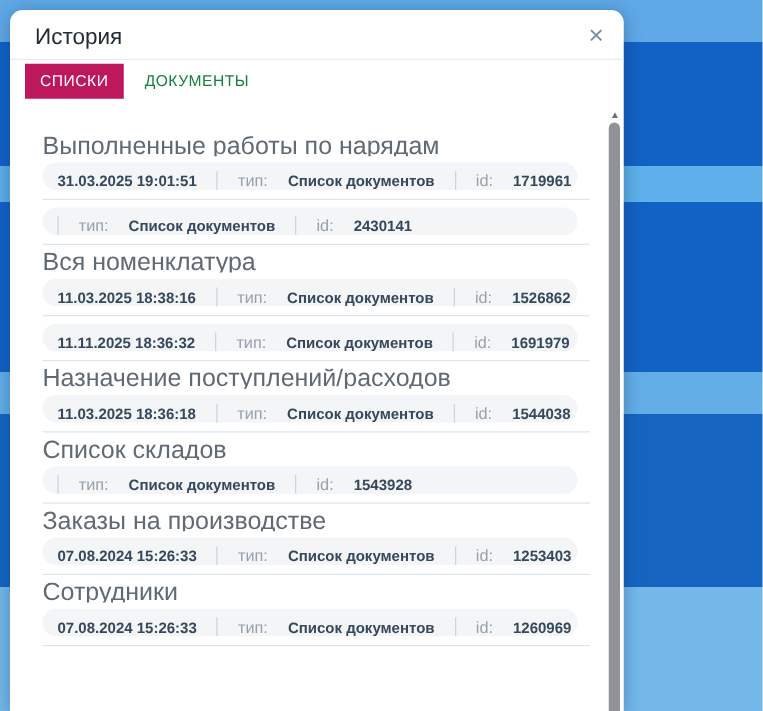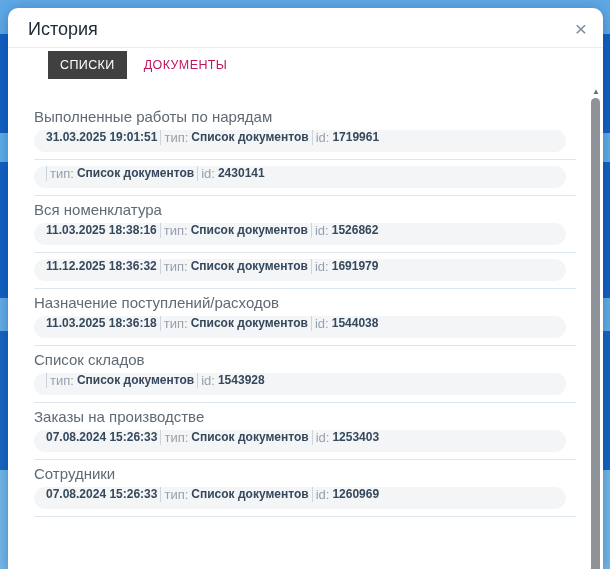--- a/index.html
+++ b/index.html
@@ -11,21 +11,21 @@
       #5fa9e6 0px,  #5fa9e6 34px,
       #1261c4 34px, #1261c4 133px,
       #5fb0ea 133px,#5fb0ea 162px,
       #1261c4 162px,#1261c4 298px,
       #64aee8 298px,#64aee8 331px,
       #1565c0 331px,#1565c0 470px,
       #74b8ea 470px,#74b8ea 569px);
   }
   .modal {
     position: absolute; left: 8px; top: 8px;
-    width: 595px; height: 561px;
+    width: 491px; height: 561px;
     background: #ffffff;
     border-radius: 10px 10px 0 0;
     box-shadow: 0 2px 14px rgba(10,40,90,.35);
     overflow: hidden;
   }
   .modal-header {
     position: relative; height: 40px;
     border-bottom: 1px solid #e9edf2;
     padding: 0 20px; display: flex; align-items: center;
   }
@@ -36,31 +36,31 @@
     color: #7e8b9e; cursor: pointer; background: none; border: none;
     font-family: "Liberation Sans", sans-serif;
   }
   .tabs { display: flex; margin: 3px 0 0 12px; }
   .tab {
     height: 28px; line-height: 28px; padding: 0 12px;
     font-size: 12.5px; letter-spacing: .4px; border: none;
     background: transparent; cursor: pointer;
     font-family: "Liberation Sans", sans-serif;
   }
-  .tab.active { background: #404040; color: #ffffff; margin-left: 28px; }
-  .tab.inactive { color: #be185d; margin-left: 5px; }
+  .tab.active { background: #be185d; color: #ffffff; }
+  .tab.inactive { color: #15803d; margin-left: 5px; }
   .history-list { list-style: none; padding: 24px 27px 0 26px; }
   .item { padding-top: 6px; border-bottom: 1px solid #dde6ef; cursor: pointer; }
   .item-title {
-    font-size: 15px; line-height: 16px; color: #5f6a75;
+    font-size: 20px; line-height: 16px; color: #5f6a75;
     margin-bottom: 5px; white-space: nowrap; overflow: hidden;
   }
   .meta {
     background: #f3f5f7; border-radius: 12px; height: 22px;
-    display: flex; align-items: flex-start; gap: 3px;
+    display: flex; align-items: flex-end; gap: 16px;
     padding: 0 12px; margin-right: 10px; margin-bottom: 7px;
     font-size: 12px; white-space: nowrap;
   }
   .meta .val { font-weight: bold; color: #35485c; }
   .meta .lab { color: #96a1ac; font-size: 13px; }
   .vsep { width: 1px; height: 15px; background: #ccd4dc; flex: 0 0 1px; }
   .scrollbar {
     position: absolute; right: 1px; top: 80px; bottom: 0; width: 12px;
     background: #ffffff;
   }
@@ -122,21 +122,21 @@
         <span class="lab">тип:</span>
         <span class="val">Список документов</span>
         <span class="vsep"></span>
         <span class="lab">id:</span>
         <span class="val">1526862</span>
       </div>
     </li>
 
     <li class="item">
       <div class="meta">
-        <span class="val">11.12.2025 18:36:32</span>
+        <span class="val">11.11.2025 18:36:32</span>
         <span class="vsep"></span>
         <span class="lab">тип:</span>
         <span class="val">Список документов</span>
         <span class="vsep"></span>
         <span class="lab">id:</span>
         <span class="val">1691979</span>
       </div>
     </li>
 
     <li class="item">

